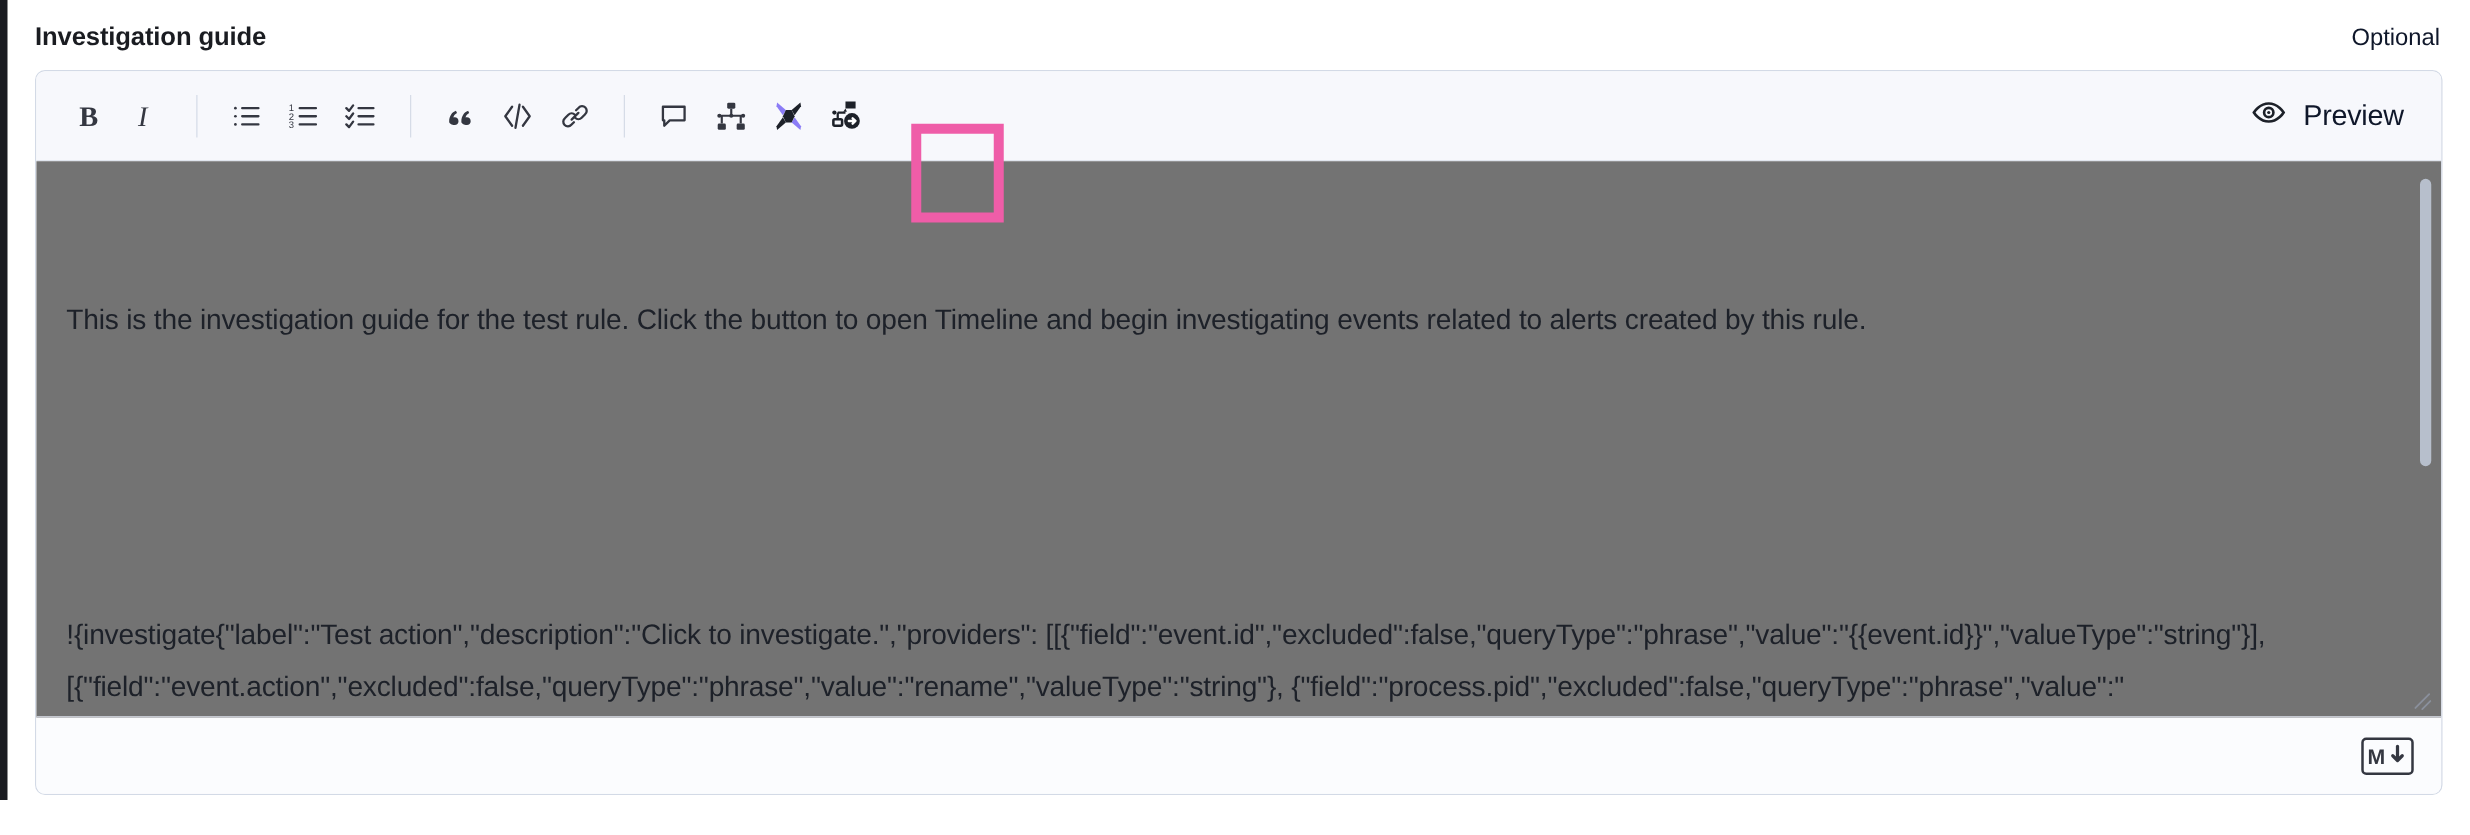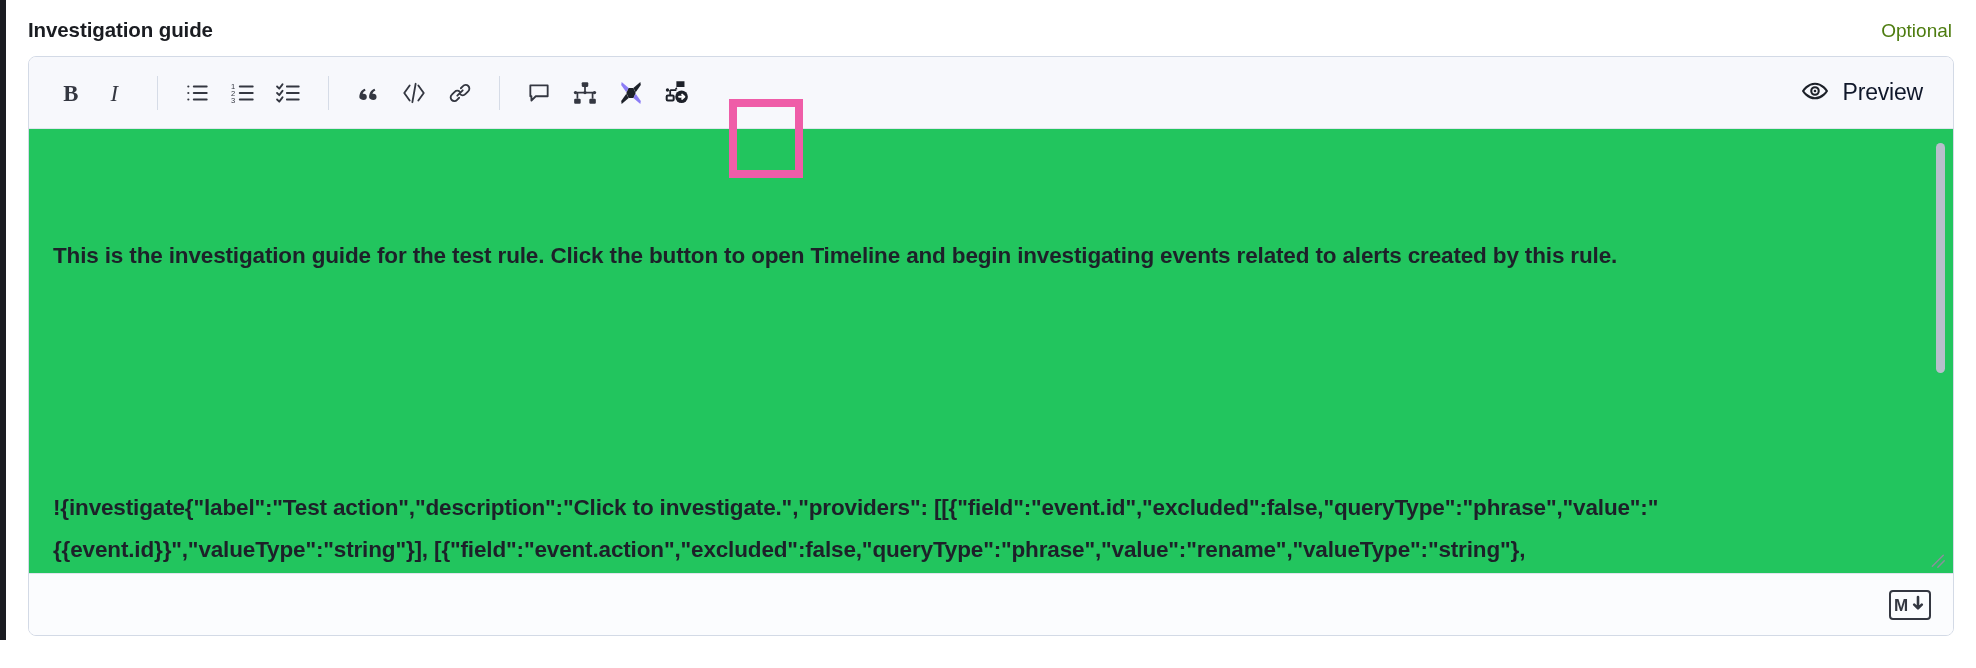--- a/index.html
+++ b/index.html
@@ -28,21 +28,21 @@
     height: 56px;
   }
   .field-label {
     font-size: 20.5px;
     font-weight: bold;
     color: #1a1c21;
     letter-spacing: -0.1px;
   }
   .field-optional {
     font-size: 19px;
-    color: #4d7c0f;
+    color: #0f172a;
     font-weight: normal;
   }
 
   
   .editor-shell {
     position: relative;
     margin: 0 22px;
     height: 580px;
     border: 1px solid #d3dae6;
     border-radius: 8px;
@@ -105,24 +105,23 @@
   .preview-label {
     font-size: 23px;
     color: #0f172a;
     letter-spacing: -0.2px;
   }
 
   
   .editor-body {
     position: relative;
     height: 445px;
-    background: #22c55e;
+    background: #737373;
     padding: 22px 40px 0 24px;
     overflow: hidden;
-    font-weight: bold;
   }
   .doc-text {
     font-size: 22.5px;
     line-height: 42px;
     color: #1d2129;
     white-space: pre-wrap;
     word-break: break-word;
     letter-spacing: -0.15px;
     max-width: 1830px;
   }

